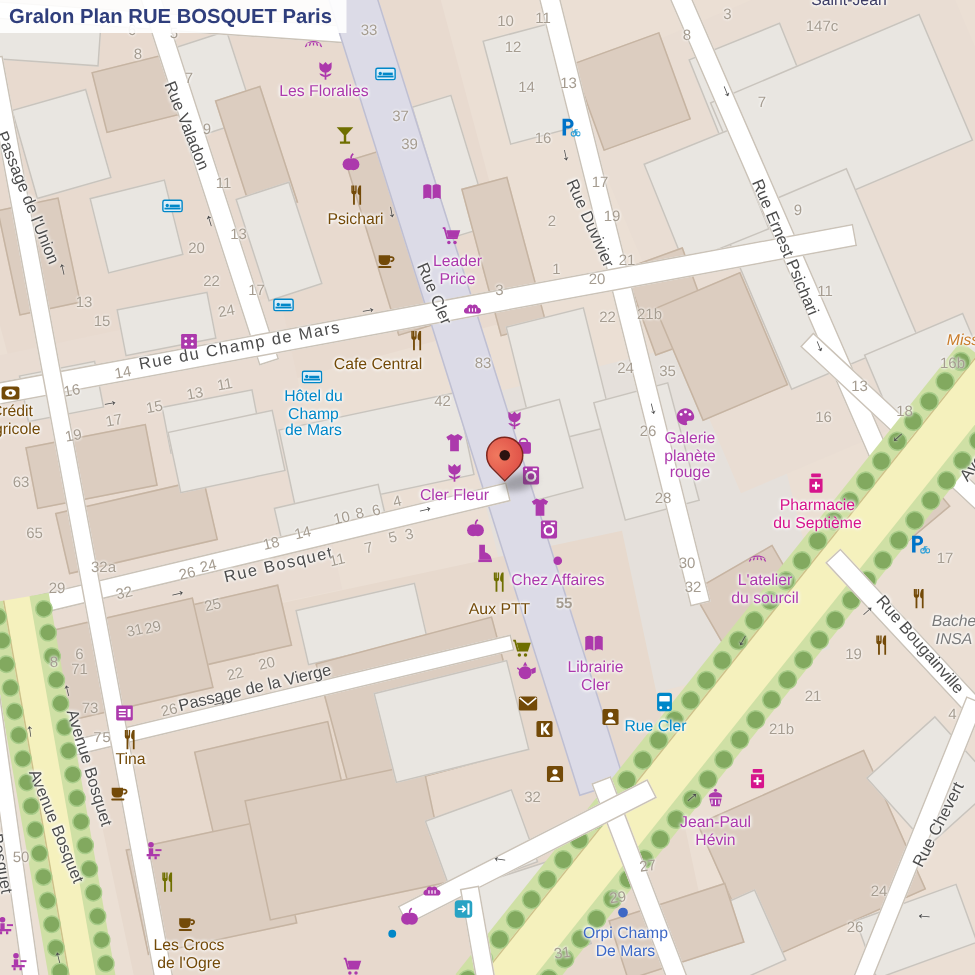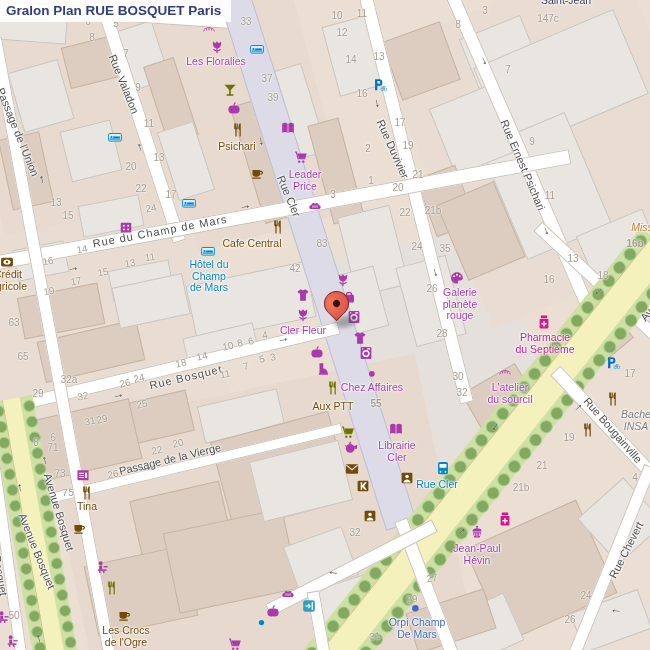--- a/index.html
+++ b/index.html
@@ -278,21 +278,21 @@
       <div class="hn" style="left: 433px; top: 210px; transform: translate(-50%, -50%) rotate(0deg);">21b</div>
       <div class="hn" style="left: 417px; top: 246px; transform: translate(-50%, -50%) rotate(0deg);">24</div>
       <div class="hn" style="left: 445px; top: 248px; transform: translate(-50%, -50%) rotate(0deg);">35</div>
       <div class="hn" style="left: 432px; top: 288px; transform: translate(-50%, -50%) rotate(0deg);">26</div>
       <div class="hn" style="left: 442px; top: 333px; transform: translate(-50%, -50%) rotate(0deg);">28</div>
       <div class="hn" style="left: 458px; top: 376px; transform: translate(-50%, -50%) rotate(0deg);">30</div>
       <div class="hn" style="left: 462px; top: 392px; transform: translate(-50%, -50%) rotate(0deg);">32</div>
       <div class="hn" style="left: 573px; top: 258px; transform: translate(-50%, -50%) rotate(0deg);">13</div>
       <div class="hn" style="left: 549px; top: 279px; transform: translate(-50%, -50%) rotate(0deg);">16</div>
       <div class="hn" style="left: 603px; top: 275px; transform: translate(-50%, -50%) rotate(0deg);">18</div>
-      <div class="hn" style="left: 635px; top: 243px; transform: translate(-50%, -50%) rotate(0deg); font-weight: bold;">16b</div>
+      <div class="hn" style="left: 635px; top: 243px; transform: translate(-50%, -50%) rotate(0deg);">16b</div>
       <div class="hn" style="left: 630px; top: 373px; transform: translate(-50%, -50%) rotate(0deg);">17</div>
       <div class="hn" style="left: 151px; top: 208px; transform: translate(-50%, -50%) rotate(-10deg);">24</div>
       <div class="hn" style="left: 82px; top: 249px; transform: translate(-50%, -50%) rotate(-10deg);">14</div>
       <div class="hn" style="left: 48px; top: 261px; transform: translate(-50%, -50%) rotate(-10deg);">16</div>
       <div class="hn" style="left: 150px; top: 257px; transform: translate(-50%, -50%) rotate(-10deg);">11</div>
       <div class="hn" style="left: 130px; top: 263px; transform: translate(-50%, -50%) rotate(-10deg);">13</div>
       <div class="hn" style="left: 103px; top: 272px; transform: translate(-50%, -50%) rotate(-10deg);">15</div>
       <div class="hn" style="left: 76px; top: 281px; transform: translate(-50%, -50%) rotate(-10deg);">17</div>
       <div class="hn" style="left: 49px; top: 291px; transform: translate(-50%, -50%) rotate(-10deg);">19</div>
       <div class="hn" style="left: 14px; top: 322px; transform: translate(-50%, -50%) rotate(0deg);">63</div>
@@ -316,21 +316,21 @@
       <div class="hn" style="left: 102px; top: 419px; transform: translate(-50%, -50%) rotate(-13deg);">29</div>
       <div class="hn" style="left: 90px; top: 421px; transform: translate(-50%, -50%) rotate(-13deg);">31</div>
       <div class="hn" style="left: 157px; top: 450px; transform: translate(-50%, -50%) rotate(-13deg);">22</div>
       <div class="hn" style="left: 178px; top: 443px; transform: translate(-50%, -50%) rotate(-13deg);">20</div>
       <div class="hn" style="left: 113px; top: 474px; transform: translate(-50%, -50%) rotate(-13deg);">26</div>
       <div class="hn" style="left: 36px; top: 442px; transform: translate(-50%, -50%) rotate(0deg);">8</div>
       <div class="hn" style="left: 53px; top: 437px; transform: translate(-50%, -50%) rotate(0deg);">6</div>
       <div class="hn" style="left: 53px; top: 447px; transform: translate(-50%, -50%) rotate(0deg);">71</div>
       <div class="hn" style="left: 60px; top: 473px; transform: translate(-50%, -50%) rotate(0deg);">73</div>
       <div class="hn" style="left: 68px; top: 493px; transform: translate(-50%, -50%) rotate(0deg); font-family: Liberation Mono, monospace;">75</div>
-      <div class="hn" style="left: 14px; top: 615px; transform: translate(-50%, -50%) rotate(0deg);">50</div>
+      <div class="hn" style="left: 14px; top: 572px; transform: translate(-50%, -50%) rotate(0deg);">50</div>
       <div class="hn" style="left: 376px; top: 403px; transform: translate(-50%, -50%) rotate(0deg); font-weight: bold;">55</div>
       <div class="hn" style="left: 355px; top: 532px; transform: translate(-50%, -50%) rotate(0deg);">32</div>
       <div class="hn" style="left: 432px; top: 578px; transform: translate(-50%, -50%) rotate(-8deg);">27</div>
       <div class="hn" style="left: 412px; top: 599px; transform: translate(-50%, -50%) rotate(-8deg);">29</div>
       <div class="hn" style="left: 375px; top: 636px; transform: translate(-50%, -50%) rotate(-8deg);">31</div>
       <div class="hn" style="left: 569px; top: 437px; transform: translate(-50%, -50%) rotate(0deg);">19</div>
       <div class="hn" style="left: 542px; top: 465px; transform: translate(-50%, -50%) rotate(0deg);">21</div>
       <div class="hn" style="left: 521px; top: 487px; transform: translate(-50%, -50%) rotate(0deg);">21b</div>
       <div class="hn" style="left: 635px; top: 477px; transform: translate(-50%, -50%) rotate(0deg);">4</div>
       <div class="hn" style="left: 586px; top: 595px; transform: translate(-50%, -50%) rotate(0deg);">24</div>

